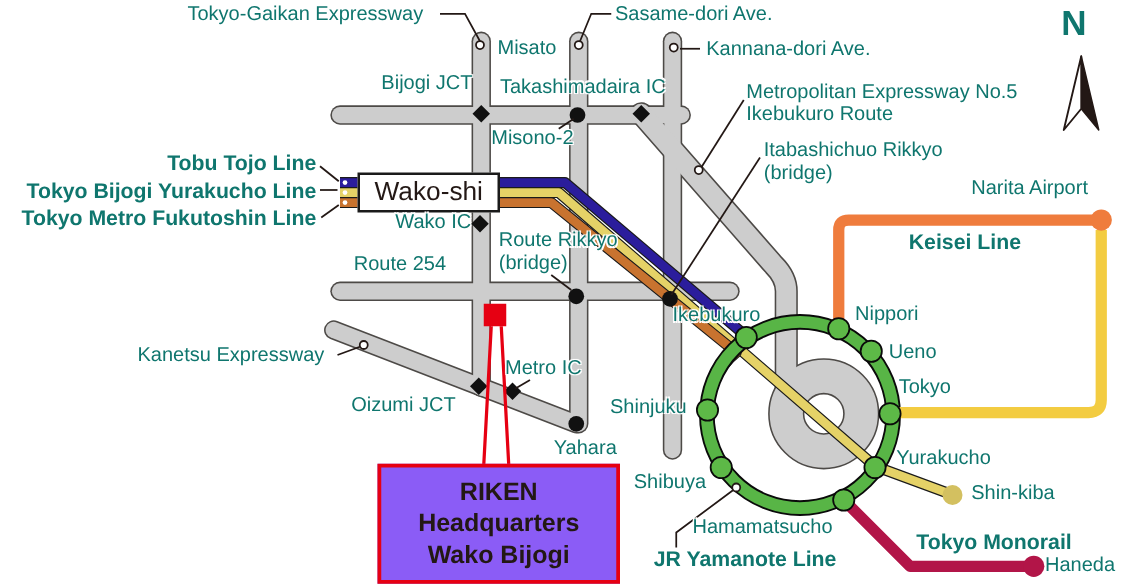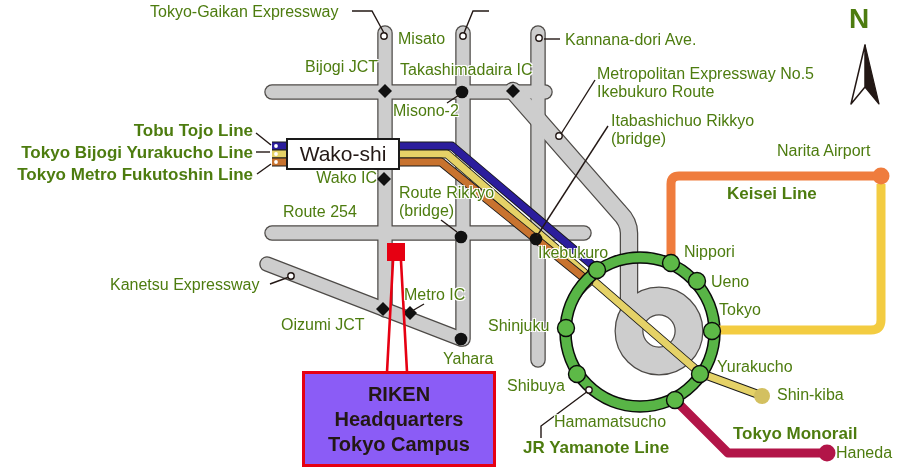--- a/index.html
+++ b/index.html
@@ -1,19 +1,19 @@
 <!DOCTYPE html>
 <html><head>
 <meta charset="utf-8">
 <style>
   html,body{margin:0;padding:0;background:#ffffff;}
   #map{position:relative;width:900px;height:470px;background:#ffffff;overflow:hidden;
        font-family:"Liberation Sans",sans-serif;color:#231815;}
   #map svg{position:absolute;left:0;top:0;}
-  .lbl{position:absolute;font-size:16px;line-height:18px;white-space:nowrap;color:#4d7c0f;
+  .lbl{position:absolute;font-size:16px;line-height:18px;white-space:nowrap;color:#0f766e;
        text-shadow:-1px -1px 0 #fff,1px -1px 0 #fff,-1px 1px 0 #fff,1px 1px 0 #fff,0 0 2px #fff;}
   .lbl.b{font-weight:bold;font-size:17px;}
   .lbl.r{}
   .lbl span{display:block;}
   #wakoshi-box{position:absolute;left:286px;top:138px;width:110px;height:28px;
        background:#fff;border:2.5px solid #1a1a1a;display:flex;align-items:center;justify-content:center;
        font-weight:normal;font-size:21px;letter-spacing:0px;}
   #riken-box{position:absolute;left:302px;top:371px;width:188px;height:90px;background:#8b5cf6;
        border:3.5px solid #e60012;display:flex;flex-direction:column;align-items:center;justify-content:center;
        font-weight:bold;font-size:20px;line-height:25px;text-align:center;}
@@ -136,20 +136,21 @@
     <circle cx="589" cy="390" r="3.2"></circle>
   </g>
 
   <g>
     <polygon points="865,45 879,104 865,87" fill="#231815" stroke="#231815" stroke-width="1.2" stroke-linejoin="round"></polygon>
     <polygon points="865,45 865,87 851,104" fill="#ffffff" stroke="#231815" stroke-width="1.5" stroke-linejoin="round"></polygon>
   </g>
 </svg>
 
 <div class="lbl" style="left:150px;top:3px">Tokyo-Gaikan Expressway</div>
+<div class="lbl" style="left:492px;top:3px">Sasame-dori Ave.</div>
 <div class="lbl" style="left:565px;top:31px">Kannana-dori Ave.</div>
 <div class="lbl" style="left:398px;top:30px">Misato</div>
 <div class="lbl r" style="right:522px;top:58px">Bijogi JCT</div>
 <div class="lbl" style="left:400px;top:61px">Takashimadaira IC</div>
 <div class="lbl" style="left:393px;top:102px">Misono-2</div>
 
 <div class="lbl" style="left:597px;top:65px">
   <span>Metropolitan Expressway No.5</span>
   <span>Ikebukuro Route</span>
 </div>
@@ -190,16 +191,16 @@
 <div class="lbl b" style="left:727px;top:185px">Keisei Line</div>
 <div class="lbl" style="left:777px;top:142px">Narita Airport</div>
 <div class="lbl b" style="left:733px;top:425px">Tokyo Monorail</div>
 <div class="lbl" style="left:836px;top:444px">Haneda</div>
 
 <div id="north-label" class="lbl b" style="left:849px;top:10px;font-size:28px">N</div>
 
 <div id="riken-box">
   <span>RIKEN</span>
   <span>Headquarters</span>
-  <span>Tokyo Campus</span>
+  <span>Wako Bijogi</span>
 </div>
 
 </div>
 
 </body></html>

